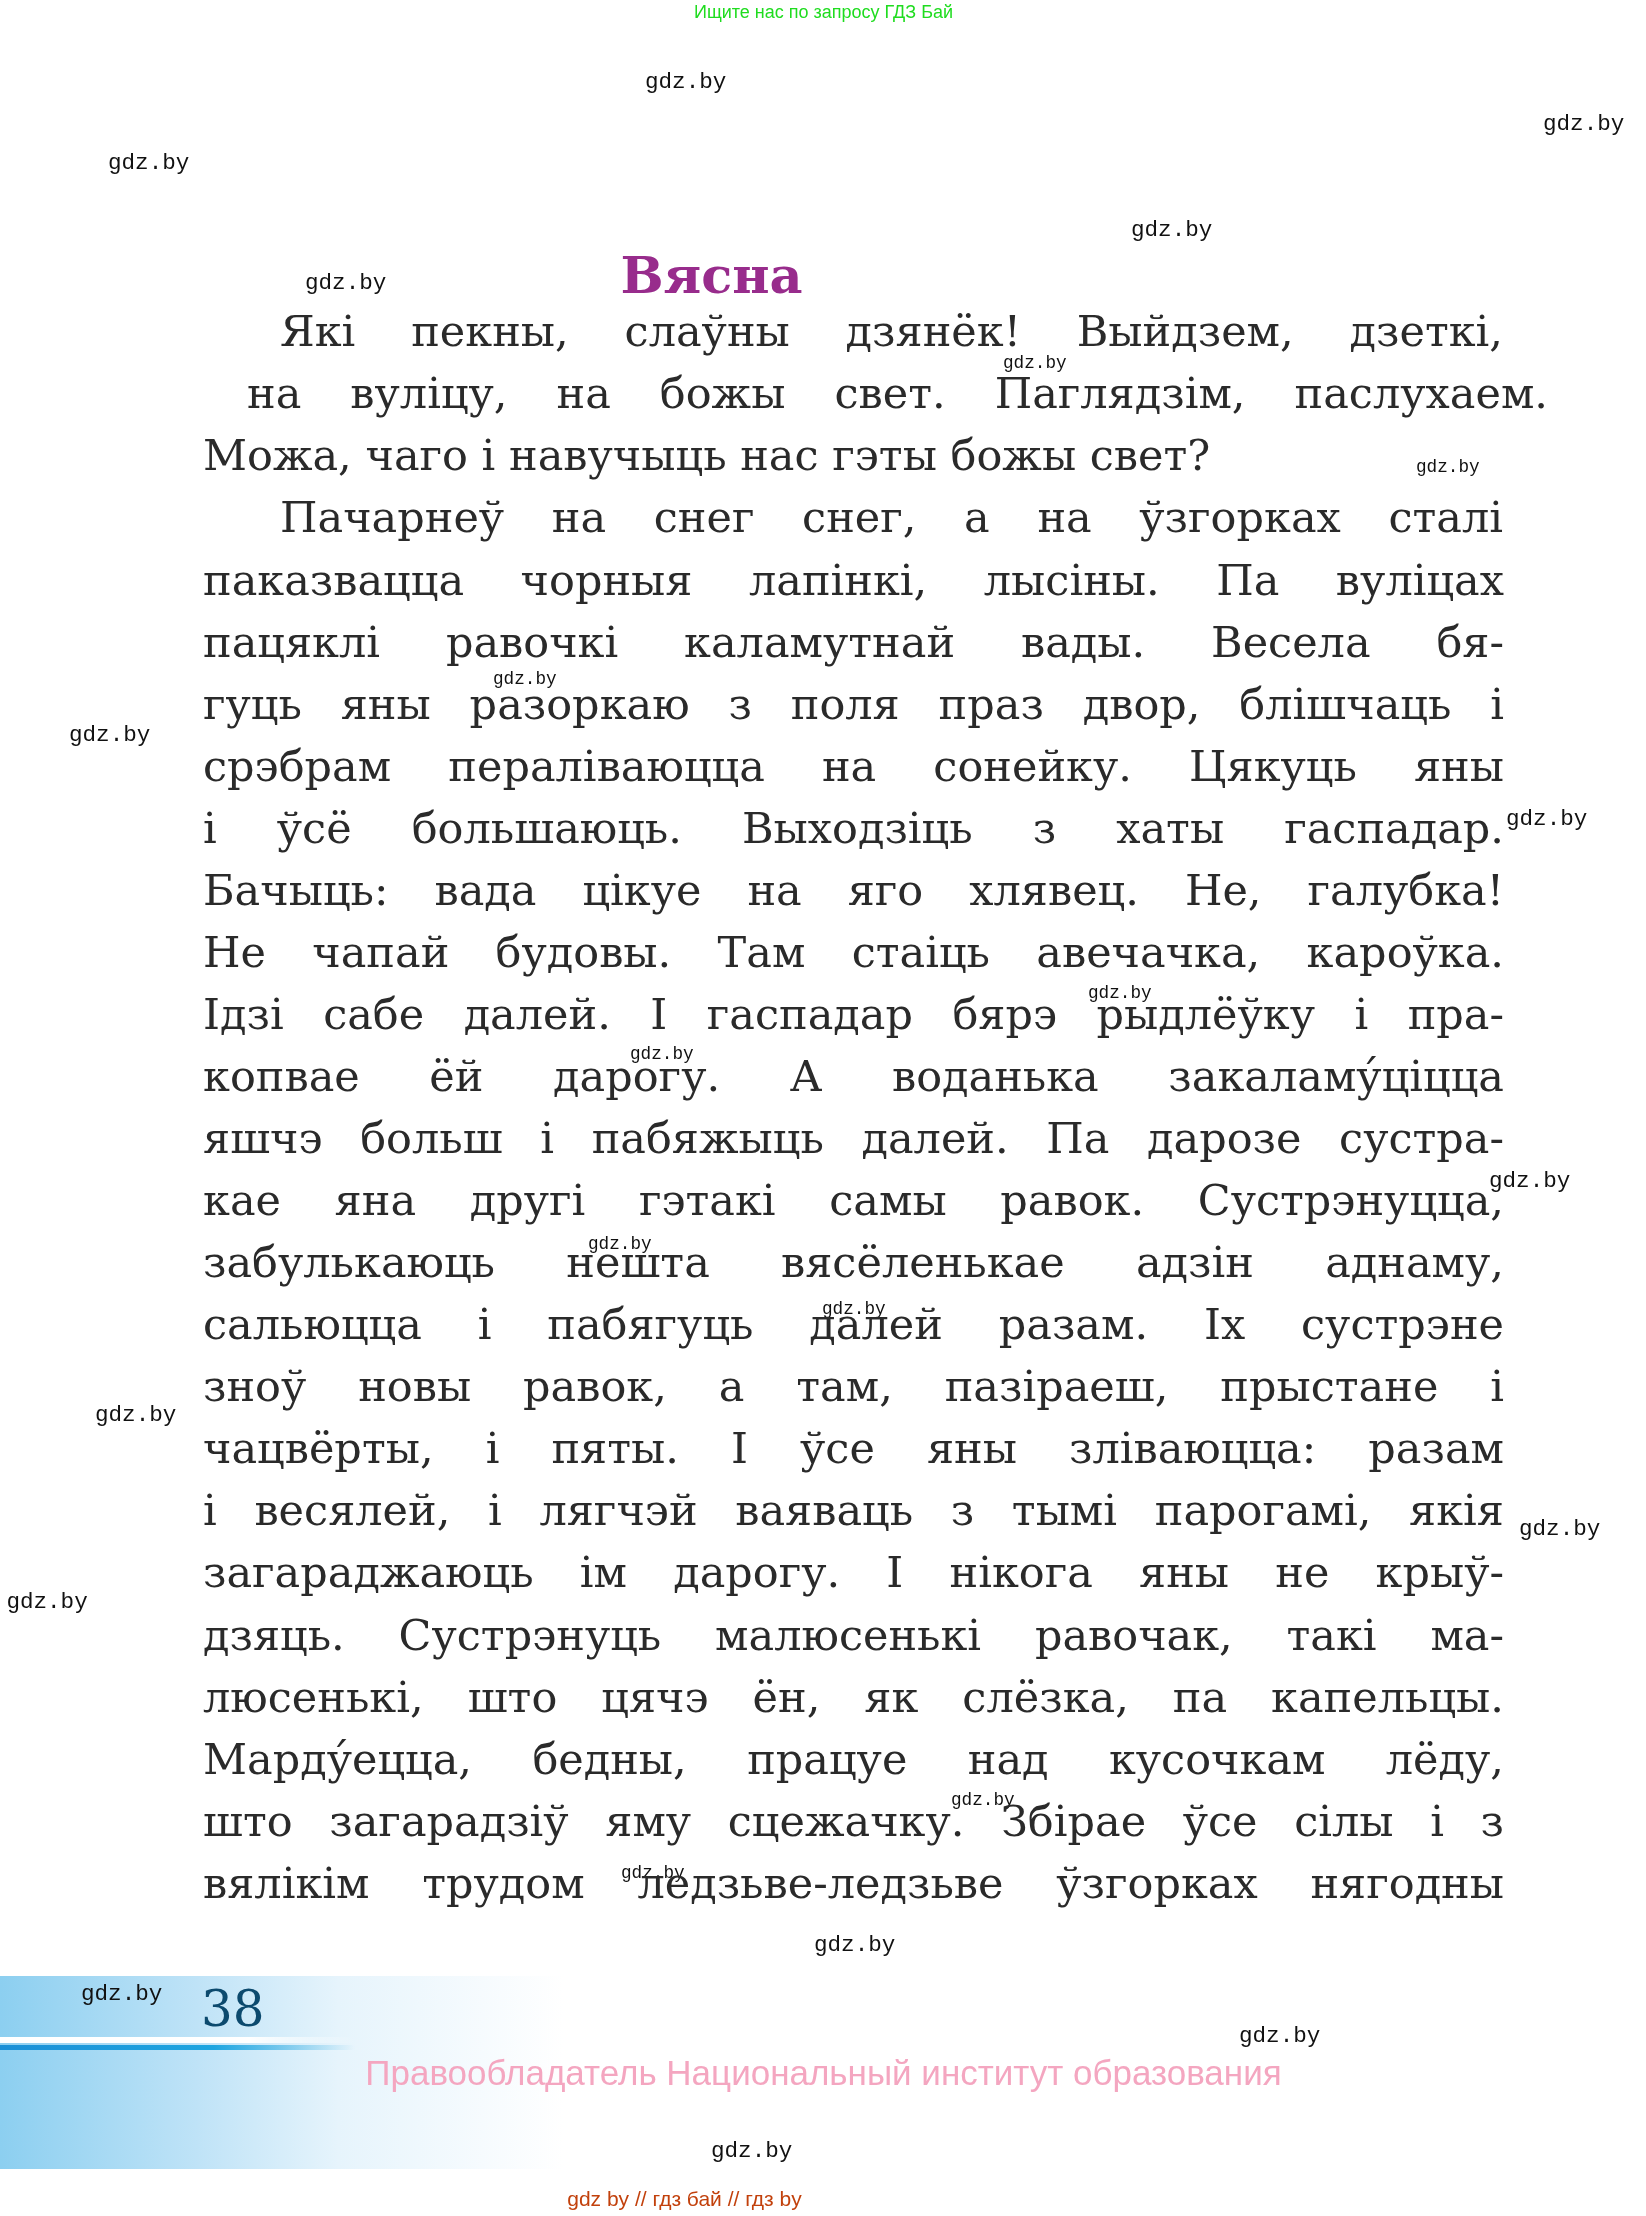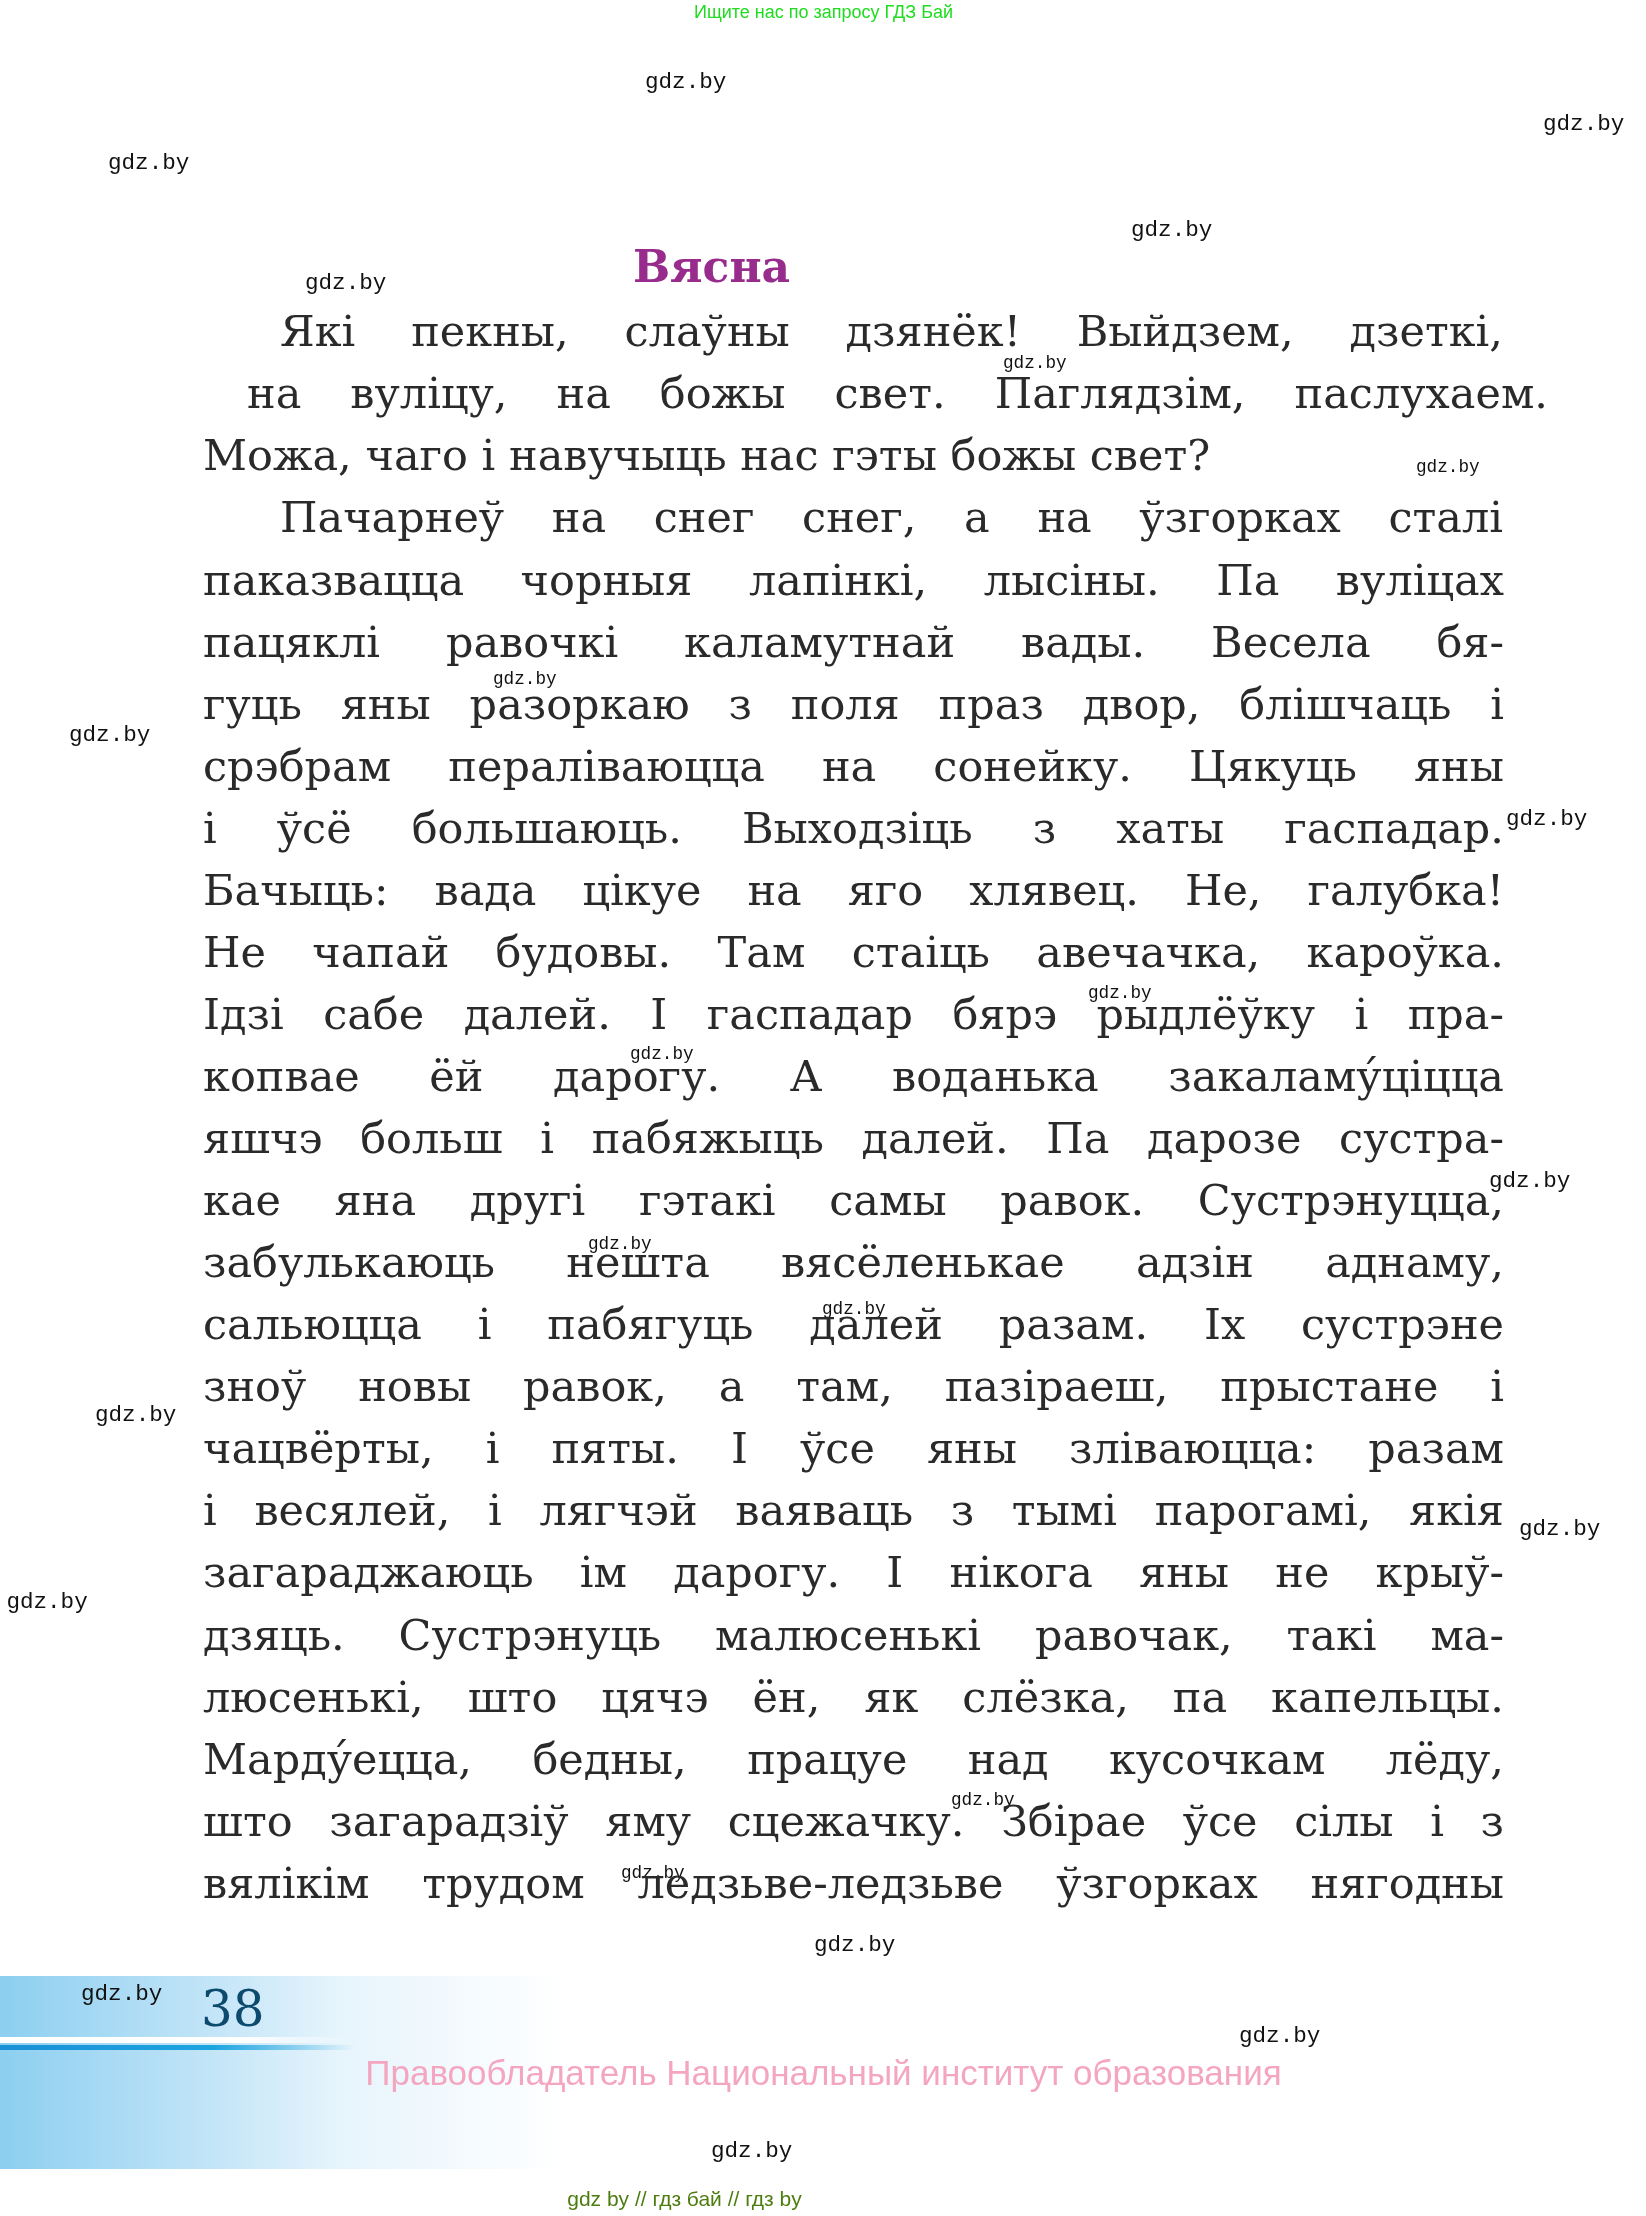--- a/index.html
+++ b/index.html
@@ -14,21 +14,21 @@
     text-decoration: none;
   }
   .wm {
     position: absolute; color: #111; font-family: Liberation Mono, monospace;
     font-size: 22.6px; white-space: nowrap; line-height: 1;
   }
   .wm.small { font-size: 17.7px; }
   .title {
     position: absolute; left: 0; top: 216px; width: 1423px; text-align: center;
     color: #982c8c; font-family: "DejaVu Serif", serif; font-weight: bold;
-    font-size: 44px; line-height: 1;
+    font-size: 51px; line-height: 1;
   }
   .line {
     position: absolute; left: 203px; width: 1301px;
     font-family: "DejaVu Serif", serif; font-size: 43px; color: #2a2a2a;
     line-height: 1; white-space: nowrap;
     text-align: justify; text-align-last: justify;
   }
   .line.last { text-align-last: left; }
   .line.indent { padding-left: 77px; width: 1223px; }
   .footer-band {
@@ -47,21 +47,21 @@
     position: absolute; left: 201px; top: 1984px;
     font-family: "DejaVu Serif", serif; font-size: 50px; color: #0c4a6e; line-height: 1;
   }
   .copyright {
     position: absolute; left: 0; top: 2055px; width: 1647px; text-align: center;
     font-family: "Liberation Sans", sans-serif; font-size: 35px; color: #f4a6c0;
     line-height: 1;
   }
   .bottom-links {
     position: absolute; left: 0; top: 2188px; width: 1369px; text-align: center;
-    font-family: "Liberation Sans", sans-serif; font-size: 21px; color: #4d7c0f;
+    font-family: "Liberation Sans", sans-serif; font-size: 21px; color: #c2410c;
     line-height: 1;
   }
 </style>
 </head>
 <body>
 
 <a class="top-banner">Ищите нас по запросу ГДЗ Бай</a>
 
 <span class="wm" style="left:645px;top:71px;">gdz.by</span>
 <span class="wm" style="left:1543px;top:113px;">gdz.by</span>

